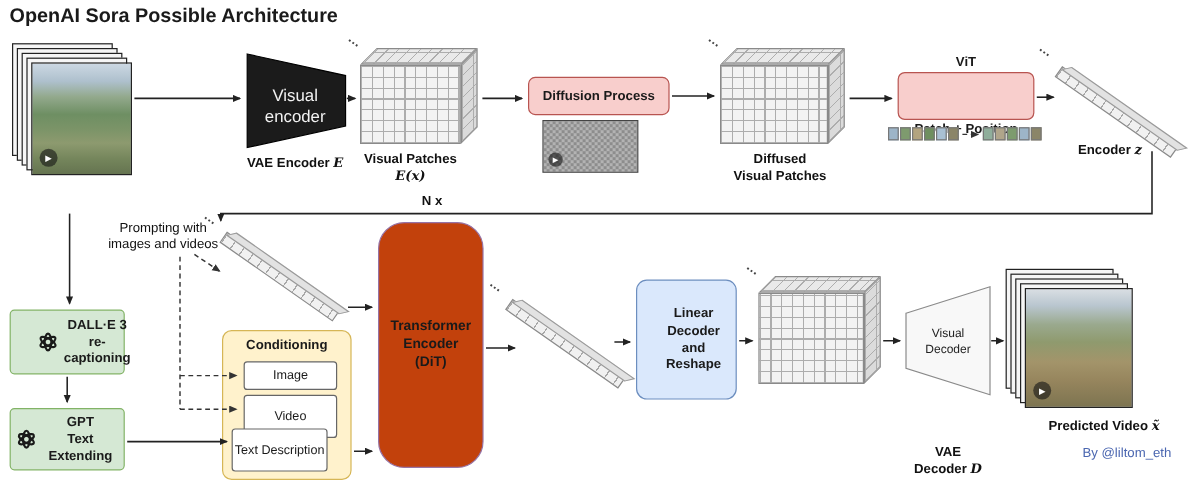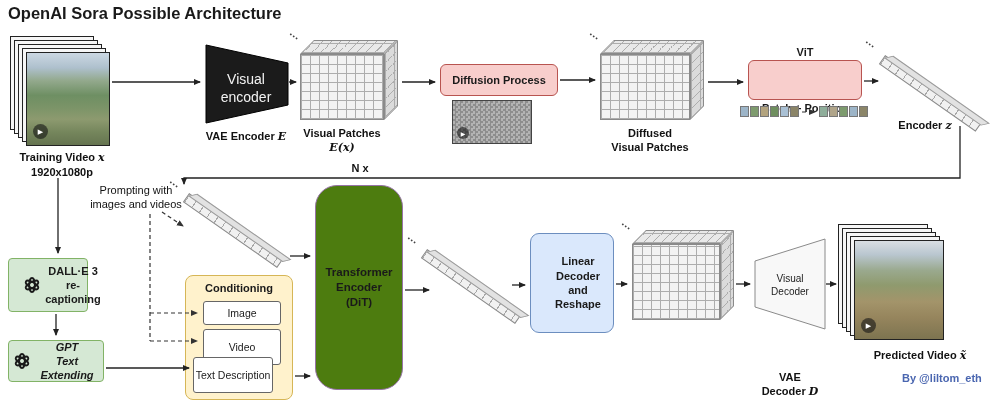--- a/index.html
+++ b/index.html
@@ -39,34 +39,34 @@
     transform:rotate(35deg);transform-origin:left center;}
   .strip::after{content:"";position:absolute;left:3px;top:-5px;width:100%;height:5px;
     background:#e2e2e2;border:1px solid #9a9a9a;transform:skewX(-42deg);}
   .dots{position:absolute;font-size:11px;font-weight:bold;color:#444;transform:rotate(35deg);}
 
   
   .box{position:absolute;box-sizing:border-box;display:flex;flex-direction:column;
     align-items:center;justify-content:center;text-align:center;font-weight:bold;font-size:11px;line-height:1.3;}
   .pink{background:#f8cecc;border:1px solid #b85450;border-radius:6px;}
   .green{background:#d5e8d4;border:1px solid #82b366;border-radius:4px;}
-  .purple{background:#4d7c0f;border:1px solid #9673a6;border-radius:22px;}
+  .purple{background:#c2410c;border:1px solid #9673a6;border-radius:22px;}
   .blue{background:#dae8fc;border:1px solid #6c8ebf;border-radius:9px;}
   .yellow{background:#fff2cc;border:1px solid #d6b656;border-radius:8px;}
   .white-item{position:absolute;box-sizing:border-box;background:#fff;border:1px solid #666;border-radius:3px;
     display:flex;align-items:center;justify-content:center;font-size:10.5px;font-weight:normal;text-align:center;line-height:1.2;}
 
   .noise{position:absolute;border:1px solid #444;box-sizing:border-box;
     background:repeating-conic-gradient(#8d8d8d 0% 25%,#b3b3b3 0% 50%) 0 0/5px 5px;}
 
   .patchrow-sq{display:inline-block;width:9px;height:11px;margin-right:1px;border:0.5px solid #777;box-sizing:border-box;vertical-align:top;}
 
   .green-inner{display:flex;flex-direction:row;align-items:center;gap:4px;padding:0 4px;}
   .openai-svg{flex:0 0 auto;}
-  .credit{position:absolute;font-size:11px;color:#4a66b0;font-weight:bold;}
+  .credit{position:absolute;font-size:11px;color:#4a66b0;font-weight:normal;}
 </style>
 </head>
 <body>
 
 <div id="canvas">
 
   <svg class="arrows" width="1000" height="412">
     <defs>
       <marker id="ah" markerWidth="9" markerHeight="8" refX="6" refY="3" orient="auto" markerUnits="userSpaceOnUse">
         <path d="M0,0 L7,3 L0,6 Z" fill="#222"></path>
@@ -107,24 +107,20 @@
 
   <div class="stack" style="left:10px;top:36px;width:104px;height:114px;">
     <div class="frame" style="left:0;top:0;"></div>
     <div class="frame" style="left:4px;top:4px;"></div>
     <div class="frame" style="left:8px;top:8px;"></div>
     <div class="frame" style="left:12px;top:12px;"></div>
     <div class="frame pic-train" style="left:16px;top:16px;">
       <div class="play">▶</div>
     </div>
   </div>
-  <div class="label" style="left:2px;top:150px;width:120px;">
-    <span>Training Video</span> <span class="math">x</span><br>
-    <span>1920x1080p</span>
-  </div>
 
   <svg class="abs" style="left:205px;top:44px;" width="84" height="80">
     <polygon points="1,1 83,19 83,61 1,79" fill="#1b1b1b" stroke="#000"></polygon>
   </svg>
   <div class="trap-text" style="left:215px;top:70px;width:62px;color:#f2f2f2;">Visual encoder</div>
   <div class="label" style="left:192px;top:129px;width:108px;">
     <span>VAE Encoder</span> <span class="math">E</span>
   </div>
 
   <div class="cube" style="left:300px;top:40px;">
@@ -195,37 +191,37 @@
   <div class="white-item" style="left:203px;top:301px;width:78px;height:24px;">
     <span>Image</span>
   </div>
   <div class="white-item" style="left:203px;top:329px;width:78px;height:36px;">
     <span>Video</span>
   </div>
   <div class="white-item" style="left:193px;top:357px;width:80px;height:36px;">
     <span>Text Description</span>
   </div>
 
-  <div class="box green" style="left:8px;top:258px;width:80px;height:54px;padding-left:28px;">
+  <div class="box green" style="left:8px;top:258px;width:96px;height:54px;padding-left:28px;">
     <div class="green-inner">
       <svg class="openai-svg" width="18" height="18" viewBox="-10 -10 20 20">
         <g stroke="#1a1a1a" fill="none" stroke-width="2">
           <ellipse rx="3.1" ry="7.8"></ellipse>
           <ellipse rx="3.1" ry="7.8" transform="rotate(60)"></ellipse>
           <ellipse rx="3.1" ry="7.8" transform="rotate(120)"></ellipse>
         </g>
       </svg>
       <div>
         <span>DALL·E 3</span><br>
         <span>re-captioning</span>
       </div>
     </div>
   </div>
 
-  <div class="box green" style="left:8px;top:340px;width:96px;height:42px;font-style:italic;">
+  <div class="box green" style="left:8px;top:340px;width:96px;height:52px;">
     <div class="green-inner">
       <svg class="openai-svg" width="18" height="18" viewBox="-10 -10 20 20">
         <g stroke="#1a1a1a" fill="none" stroke-width="2">
           <ellipse rx="3.1" ry="7.8"></ellipse>
           <ellipse rx="3.1" ry="7.8" transform="rotate(60)"></ellipse>
           <ellipse rx="3.1" ry="7.8" transform="rotate(120)"></ellipse>
         </g>
       </svg>
       <div>
         <span>GPT</span><br>

